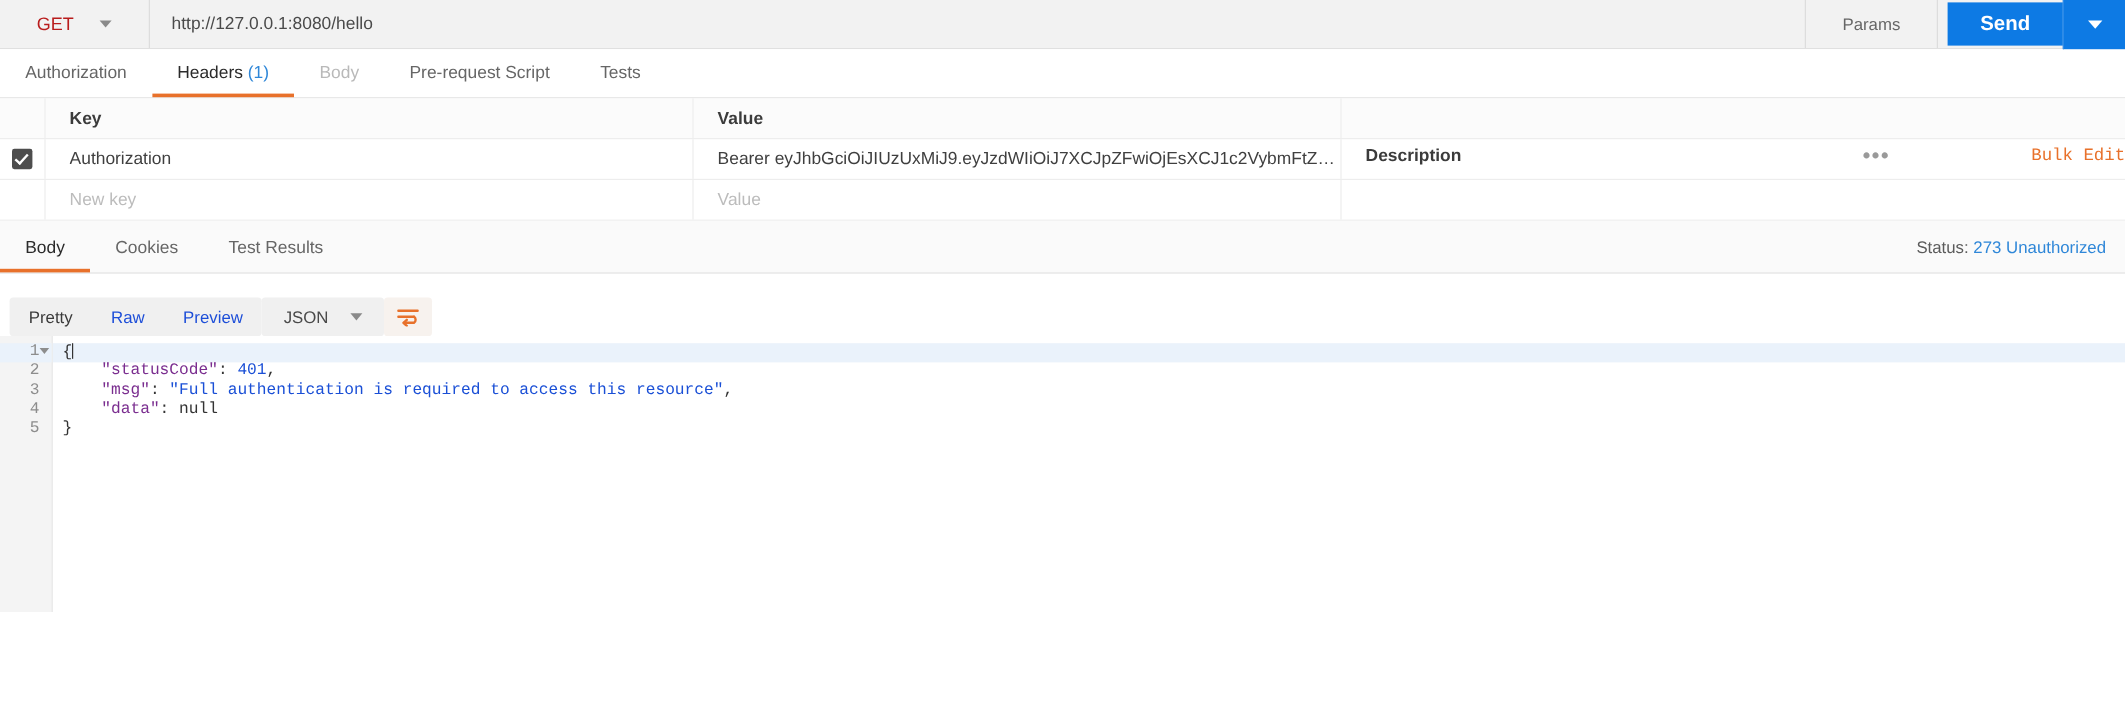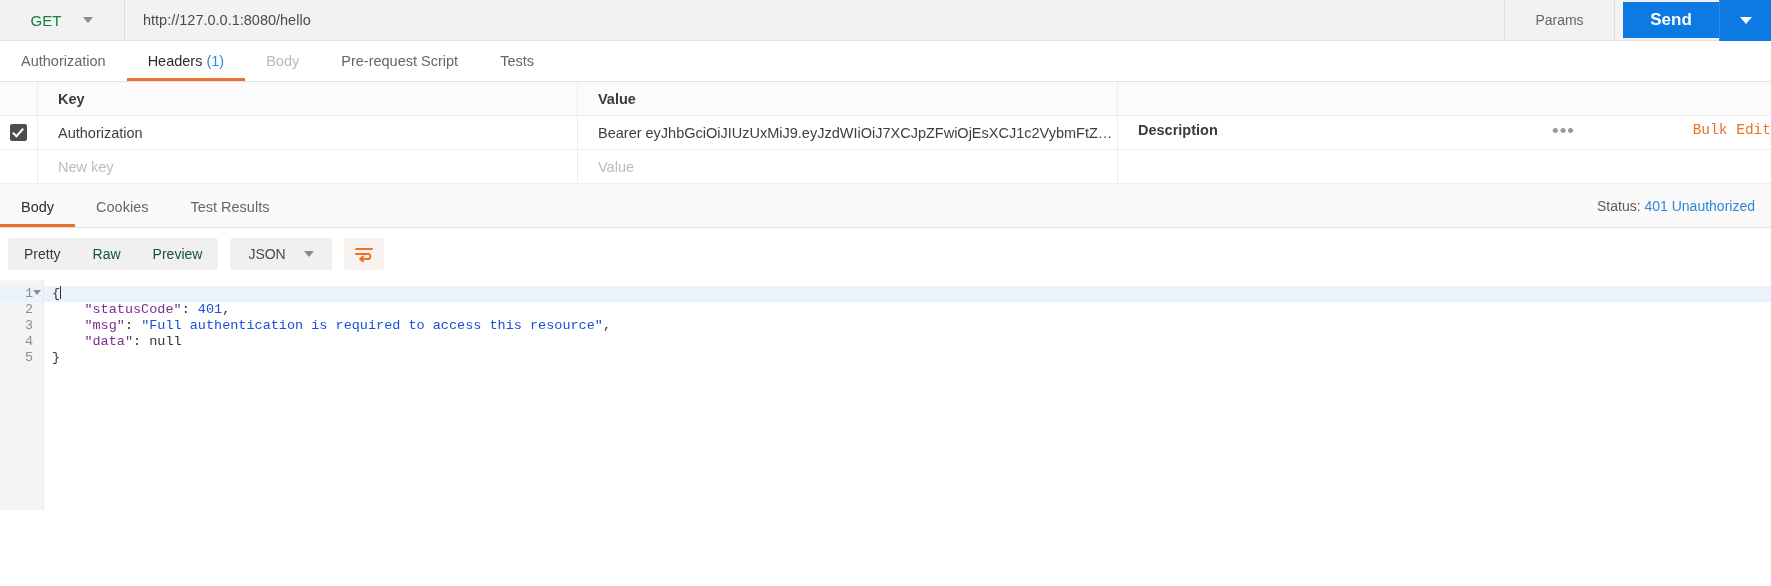--- a/index.html
+++ b/index.html
@@ -22,21 +22,21 @@
   }
   .method-box {
     width: 125px;
     display: flex;
     align-items: center;
     justify-content: center;
     gap: 22px;
     border-right: 1px solid #dddddd;
     cursor: pointer;
   }
-  .method-label { font-size: 15px; color: #15803d; }
+  .method-label { font-size: 15px; color: #b91c1c; }
   .chev {
     width: 0; height: 0;
     border-left: 5px solid transparent;
     border-right: 5px solid transparent;
     border-top: 6px solid #8a8a8a;
   }
   .url-input {
     flex: 1;
     display: flex;
     align-items: center;
@@ -155,30 +155,30 @@
     position: absolute;
     right: 16px; top: 14px;
     font-size: 14px;
     color: #5b5b5b;
     white-space: nowrap;
   }
   .status-val { color: #2f87d8; }
 
   .fmt-bar {
     display: flex;
-    align-items: center;
+    align-items: flex-end;
     height: 52px;
     padding-left: 8px;
-    gap: 12px;
+    gap: 0;
     background: #ffffff;
   }
   .seg-group { display:flex; background:#f0f0f0; border-radius:3px; overflow:hidden; height:32px;}
   .seg {
     padding: 0 16px; height: 32px; line-height:32px;
-    font-size: 14px; color: #14532d; cursor: pointer;
+    font-size: 14px; color: #1d4ed8; cursor: pointer;
   }
   .seg.active { color: #3a3a3a; }
   .json-sel {
     display:flex; align-items:center; gap:18px;
     height:32px; padding: 0 18px;
     background:#f0f0f0; border-radius:3px;
     font-size:14px; color:#4a4a4a; cursor:pointer;
   }
   .chev-sm {
     width: 0; height: 0;
@@ -302,21 +302,21 @@
 </div>
 
 <div class="resp-tabs">
   <div id="resp-tabs" style="display:flex; align-items:flex-end;">
       <div class="tab active"><span>Body</span></div>
       <div class="tab"><span>Cookies</span></div>
       <div class="tab"><span>Test Results</span></div>
     </div>
   <div class="status-wrap">
     <span>Status:</span>
-    <span class="status-val">401 Unauthorized</span>
+    <span class="status-val">273 Unauthorized</span>
   </div>
 </div>
 
 <div class="fmt-bar">
   <div class="seg-group" id="fmt-group">
       <div class="seg active">Pretty</div>
       <div class="seg">Raw</div>
       <div class="seg">Preview</div>
     </div>
   <div class="json-sel">

